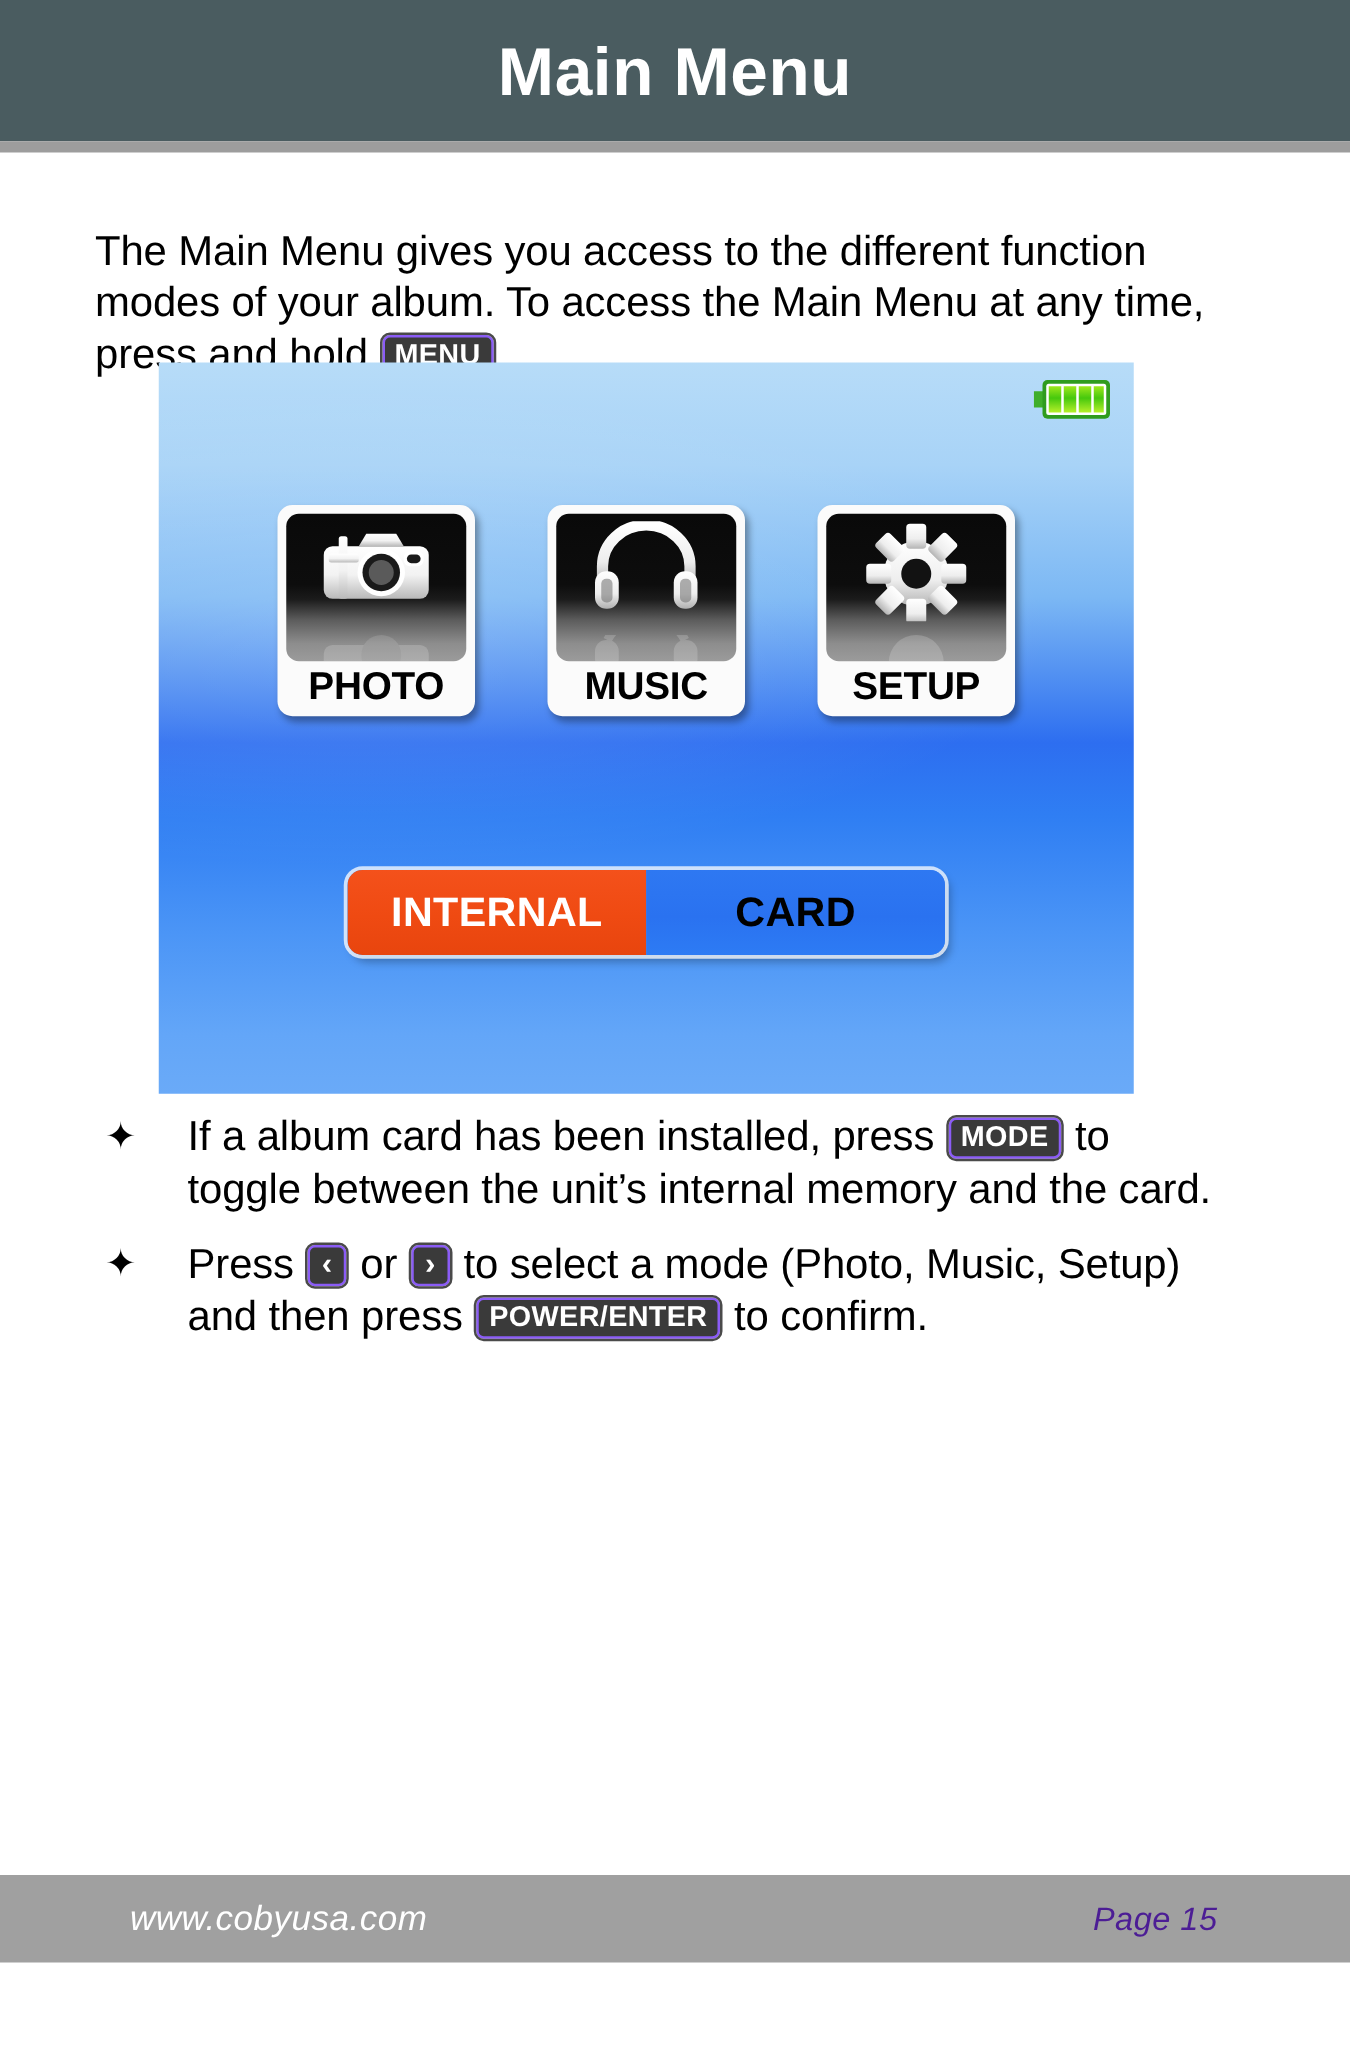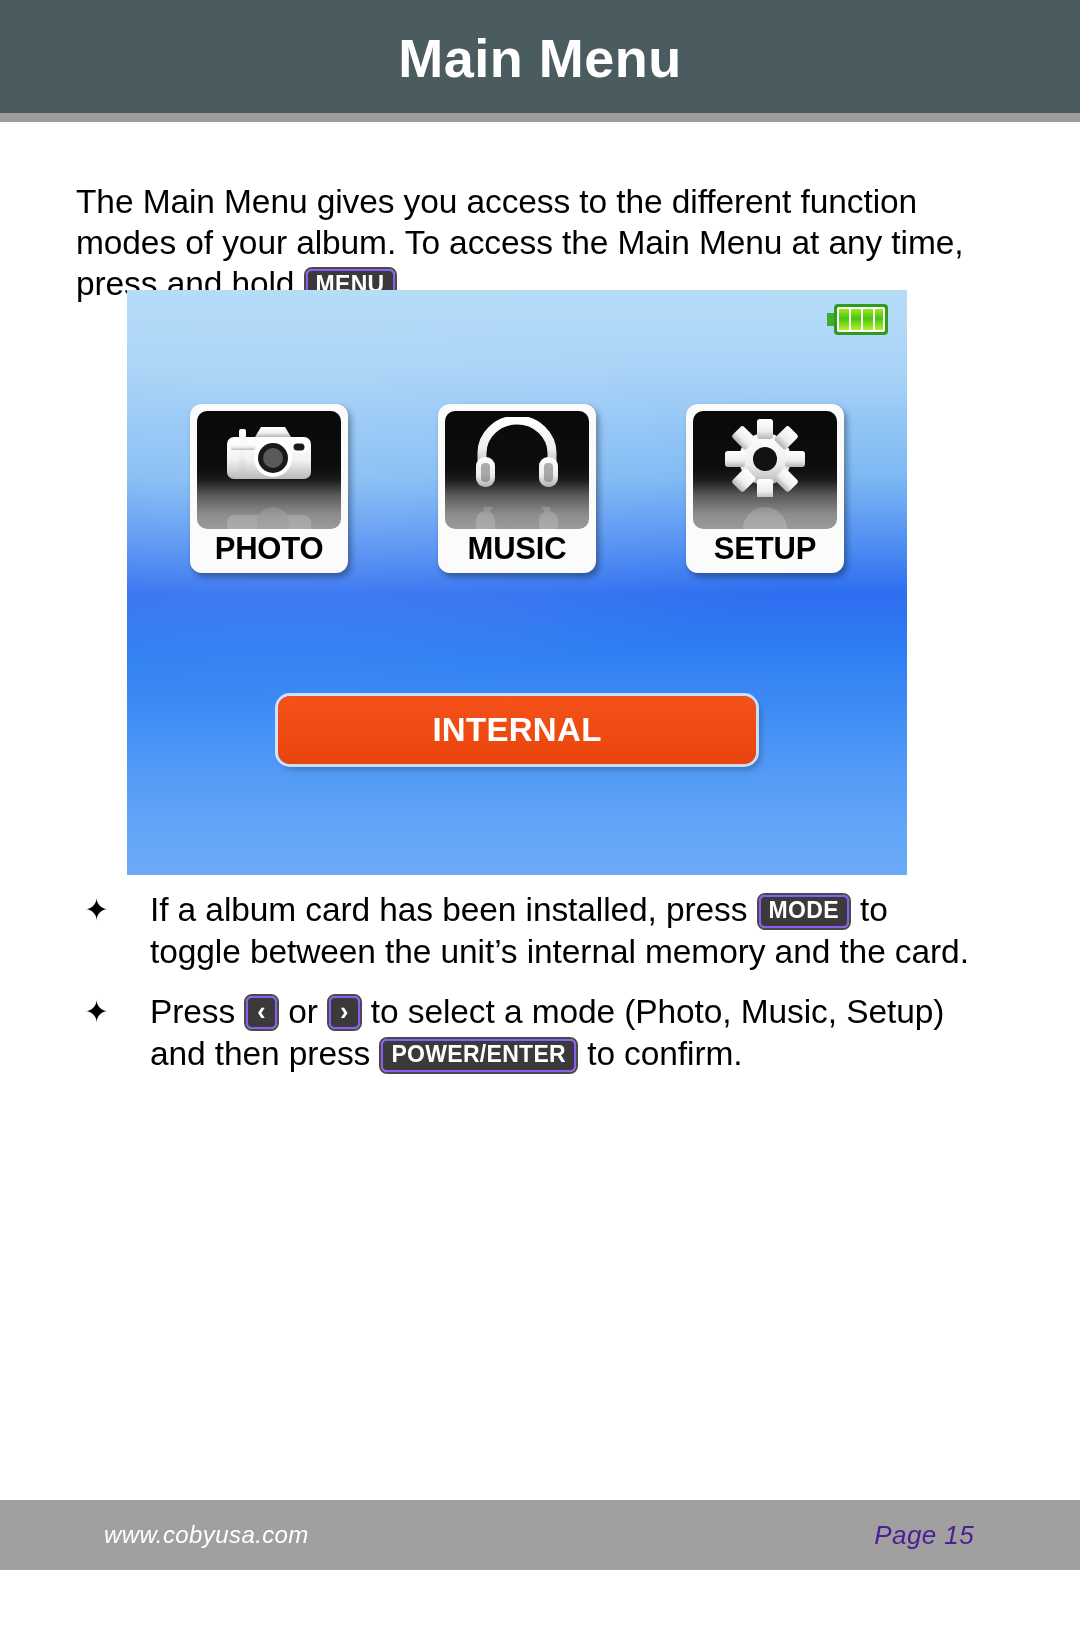--- a/index.html
+++ b/index.html
@@ -122,21 +122,21 @@
   }
 
   
   .tiles {
     position: absolute;
     left: 0;
     top: 114px;
     width: 780px;
     display: flex;
     justify-content: center;
-    gap: 90px;
+    gap: 58px;
     z-index: 2;
   }
   .tile {
     width: 158px;
     background: #fbfbfb;
     border-radius: 12px;
     box-shadow: 3px 4px 6px rgba(0,0,0,0.35);
     padding: 7px 7px 6px 7px;
     box-sizing: border-box;
     text-align: center;
@@ -244,21 +244,21 @@
     height: 70px;
     background: #a0a0a0;
     display: flex;
     align-items: center;
   }
   .footer-left {
     position: absolute;
     left: 104px;
     color: #ffffff;
     font-style: italic;
-    font-size: 24px;
+    font-size: 28px;
     letter-spacing: 0.4px;
   }
   .footer-right {
     position: absolute;
     right: 106px;
     color: #4c1d95;
     font-style: italic;
     font-size: 26px;
     letter-spacing: 0.4px;
   }
@@ -391,20 +391,21 @@
             </svg>
           </span>
         </div>
         <div class="tile-label">SETUP</div>
       </div>
 
     </div>
 
     <div class="storage-toggle">
       <div class="toggle-opt active">INTERNAL</div>
+      <div class="toggle-opt inactive">CARD</div>
     </div>
 
   </div>
 
   <div class="bullets">
 
     <div class="bullet-row">
       <div class="bullet-mark">✦</div>
       <div class="bullet-text"><span>If a album card has been installed, press </span><span class="key">MODE</span><span> to toggle between the unit’s internal memory and the card.</span></div>
     </div>

